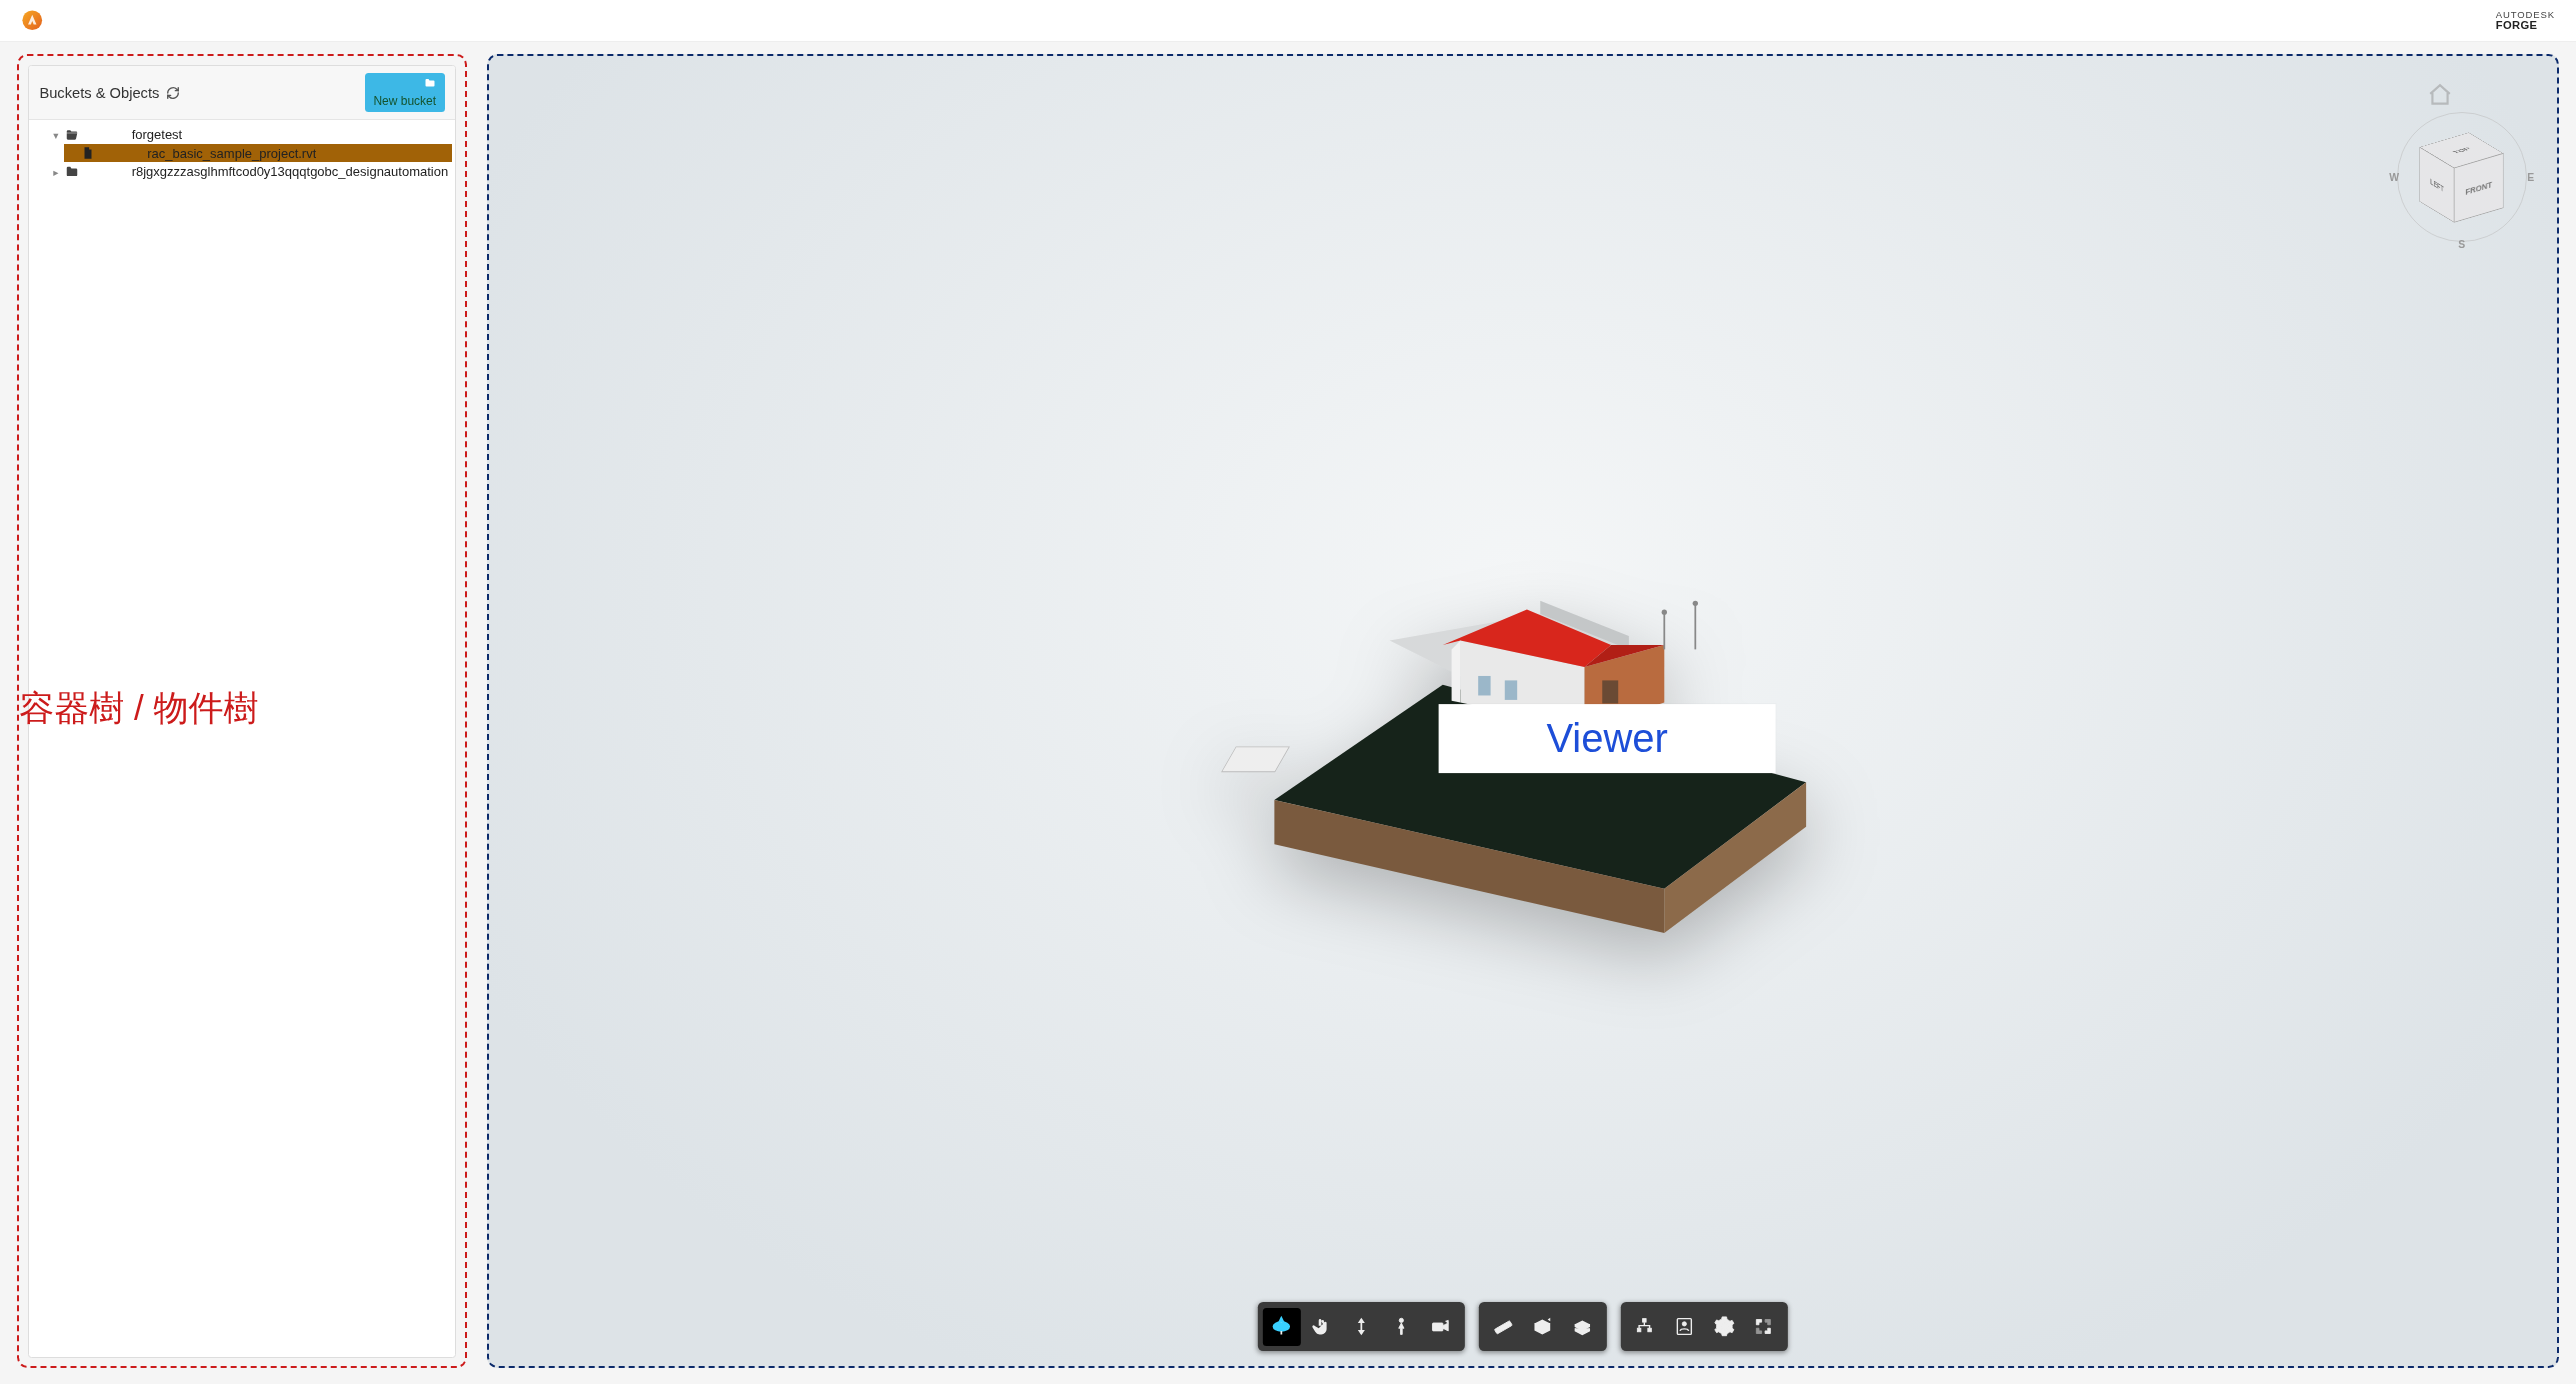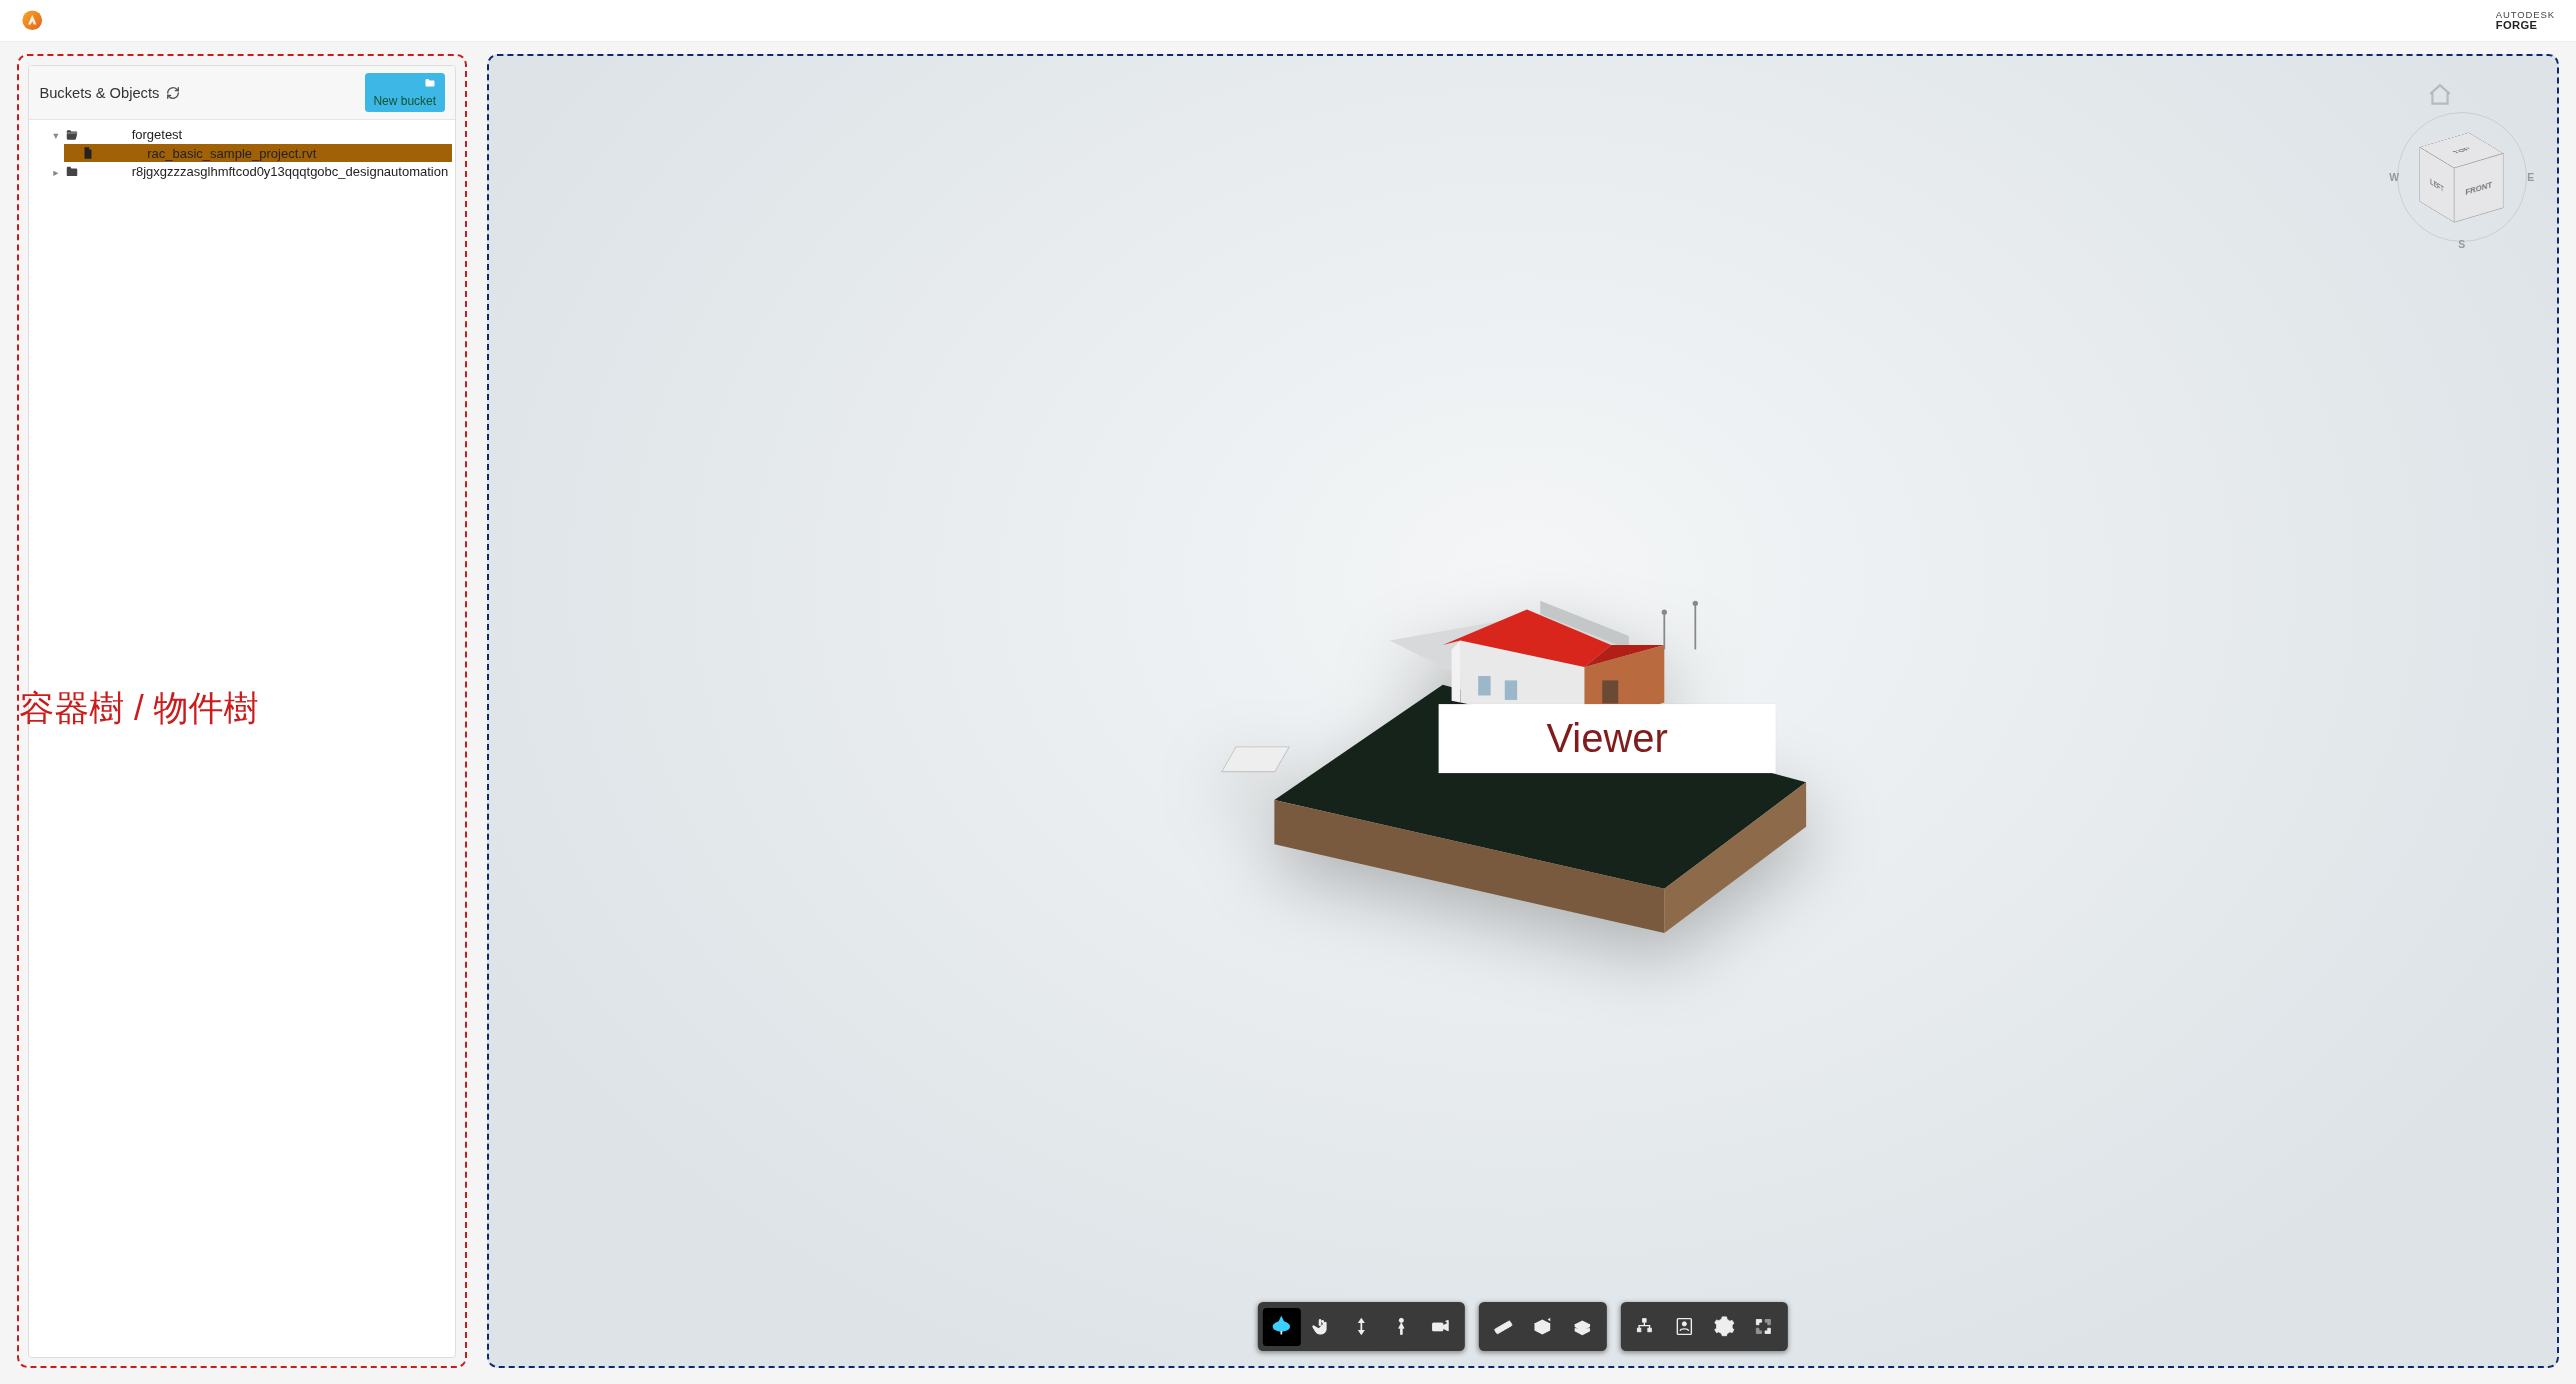--- a/index.html
+++ b/index.html
@@ -47,21 +47,21 @@
   .compass-lbl { position:absolute; font-size:10.4px; font-weight:700; color:#999; }
   .compass-s { bottom: -3.5px; left:50%; transform:translateX(-50%); }
   .compass-e { right: -3.5px; top:50%; transform:translateY(-50%); }
   .compass-w { left: -3.5px; top:50%; transform:translateY(-50%); }
   .viewcube { width: 61px; height: 61px; position: relative; transform-style: preserve-3d; transform: rotateX(-25deg) rotateY(35deg); cursor:pointer; }
   .vc-face { position:absolute; width:61px; height:61px; background: #e6e6e8; border:0.9px solid #aaa; display:flex; align-items:center; justify-content:center; font-size:9.5px; font-weight:700; color:#777; }
   .vc-front { transform: translateZ(30px); }
   .vc-top   { transform: rotateX(90deg) translateZ(30px); }
   .vc-left  { transform: rotateY(-90deg) translateZ(30px); }
 
-  .viewer-label-box { position: absolute; top: 50%; left: 50%; transform: translate(-25%, -10%); background: #fff; padding: 12px 108px; font-size: 40px; color: #7f1d1d; font-weight: 400; box-shadow: 0 0 0 0.9px rgba(0,0,0,0.02); }
+  .viewer-label-box { position: absolute; top: 50%; left: 50%; transform: translate(-25%, -10%); background: #fff; padding: 12px 108px; font-size: 40px; color: #1d4ed8; font-weight: 400; box-shadow: 0 0 0 0.9px rgba(0,0,0,0.02); }
 
   
   .model-svg { width: 80%; max-width: 709px; height: auto; filter: drop-shadow(0 26px 35px rgba(0,0,0,0.25)); }
 
   
   .toolbar { position: absolute; bottom: 15.6px; left: 50%; transform: translateX(-50%); display: flex; gap: 14px; }
   .tool-group { background: #3a3a3a; border-radius: 5.2px; padding: 5.2px; display: flex; gap: 1.7px; box-shadow: 0 1.7px 5.2px rgba(0,0,0,.4); }
   .tool-btn { width: 38px; height: 38px; display: flex; align-items: center; justify-content: center; border-radius: 3.5px; cursor: pointer; color: #eee; }
   .tool-btn.active { background: #000; }
   .tool-btn svg { width: 21px; height: 21px; fill: #eee; stroke: #eee; }

